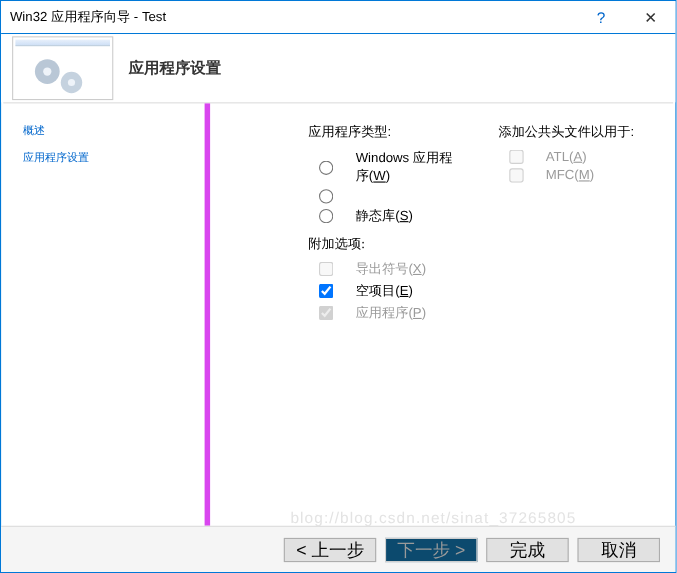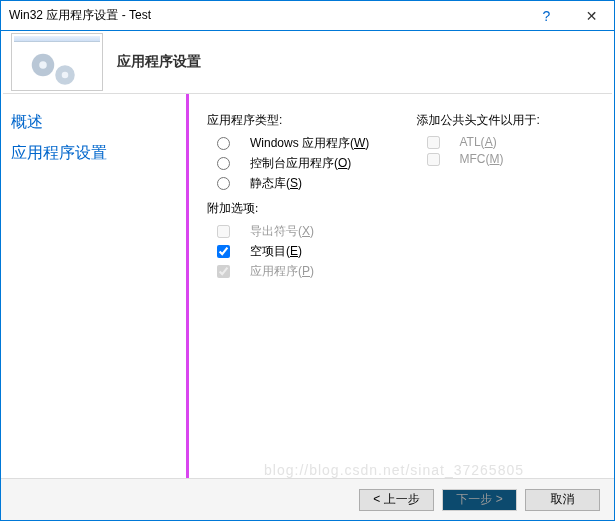--- a/index.html
+++ b/index.html
@@ -25,53 +25,53 @@
   .banner-icon .mini-bar { position:absolute; top:2px; left:2px; right:2px; height:6px;
     background:linear-gradient(#e8f0fb,#cfe0f6); border-bottom:1px solid #bcd; }
   .gear { position:absolute; }
   .gear svg { display:block; }
   .banner-title { font-size:14px; font-weight:600; color:#333; }
   .banner-sep { height:1px; background:#ddd; margin:0 2px; }
   .body {
     flex:1; display:flex; min-height:0;
   }
   .sidebar {
-    width:185px; padding:18px 10px; font-size:16px;
+    width:185px; padding:18px 20px; font-size:10px;
   }
   .sidebar-item { margin-bottom:10px; color:#0066cc; cursor:pointer; }
   .content {
     flex:1; padding:18px 18px 10px 18px; font-size:12px; color:#000;
-    border-left:3px solid #d946ef; display:flex; flex-direction:column;
+    border-left:5px solid #d946ef; display:flex; flex-direction:column;align-items:flex-end;
   }
   .cols { display:flex; gap:30px; }
   .col { flex:1; }
   .section-label { margin-bottom:6px; }
   .radio-row, .check-row { display:flex; align-items:center; gap:20px; margin:3px 0 3px 10px; }
   .radio-row input, .check-row input { margin:0; }
   .check-row.disabled, .radio-row.disabled { color:#9a9a9a; }
   .check-row.disabled input, .radio-row.disabled input { accent-color:#bbb; }
   .footer {
     height:42px; border-top:1px solid #ddd; display:flex; align-items:center;
     justify-content:flex-end; gap:8px; padding:0 14px; background:#f5f5f5;
   }
   .btn {
     min-width:75px; height:22px; border:1px solid #adadad; background:#e1e1e1;
-    font-size:12px; cursor:pointer; padding:0 10px;
+    font-size:16px; cursor:pointer; padding:0 10px;
   }
   .btn:disabled { color:#9a9a9a; background:#0c4a6e; border-color:#cfcfcf; cursor:default; }
   .u { text-decoration:underline; }
   .watermark { position:absolute; right:90px; bottom:42px; color:#e3e3e3; font-size:14px; letter-spacing:1px; pointer-events:none; }
 </style>
 </head>
 <body>
 
 <div class="window">
 
   <div class="titlebar">
-    <div class="title">Win32 应用程序设置 - Test</div>
+    <div class="title">Win32 应用程序向导 - Test</div>
     <div class="help">?</div>
     <div class="close">✕</div>
   </div>
 
   <div class="banner">
     <div class="banner-icon">
       <div class="mini-bar"></div>
       <span class="gear" style="left:16px; top:16px;">
         <svg width="30" height="30" viewBox="0 0 24 24">
             <circle cx="12" cy="12" r="9" fill="#b9c7d6"></circle>
@@ -99,21 +99,20 @@
       <div class="cols">
         <div class="col">
           <div class="section-label">应用程序类型:</div>
 
           <label class="radio-row">
             <input type="radio" name="apptype" style="">
             <span><span>Windows 应用程序(</span><span class="u">W</span><span>)</span></span>
           </label>
           <label class="radio-row">
             <input type="radio" name="apptype" style="">
-            <span><span>控制台应用程序(</span><span class="u">O</span><span>)</span></span>
           </label>
           <label class="radio-row">
             <input type="radio" name="apptype" style="">
             <span><span>静态库(</span><span class="u">S</span><span>)</span></span>
           </label>
 
           <div class="section-label" style="margin-top:8px;font-family:Liberation Serif, serif;">附加选项:</div>
 
           <label class="check-row disabled">
             <input type="checkbox" disabled="" style="">
@@ -140,17 +139,18 @@
             <span><span>MFC(</span><span class="u">M</span><span>)</span></span>
           </label>
         </div>
       </div>
     </div>
   </div>
 
   <div class="footer">
     <button class="btn">&lt; 上一步</button>
     <button class="btn" disabled="">下一步 &gt;</button>
+    <button class="btn">完成</button>
     <button class="btn">取消</button>
   </div>
 
   <div class="watermark">blog://blog.csdn.net/sinat_37265805</div>
 </div>
 
 </body></html>

